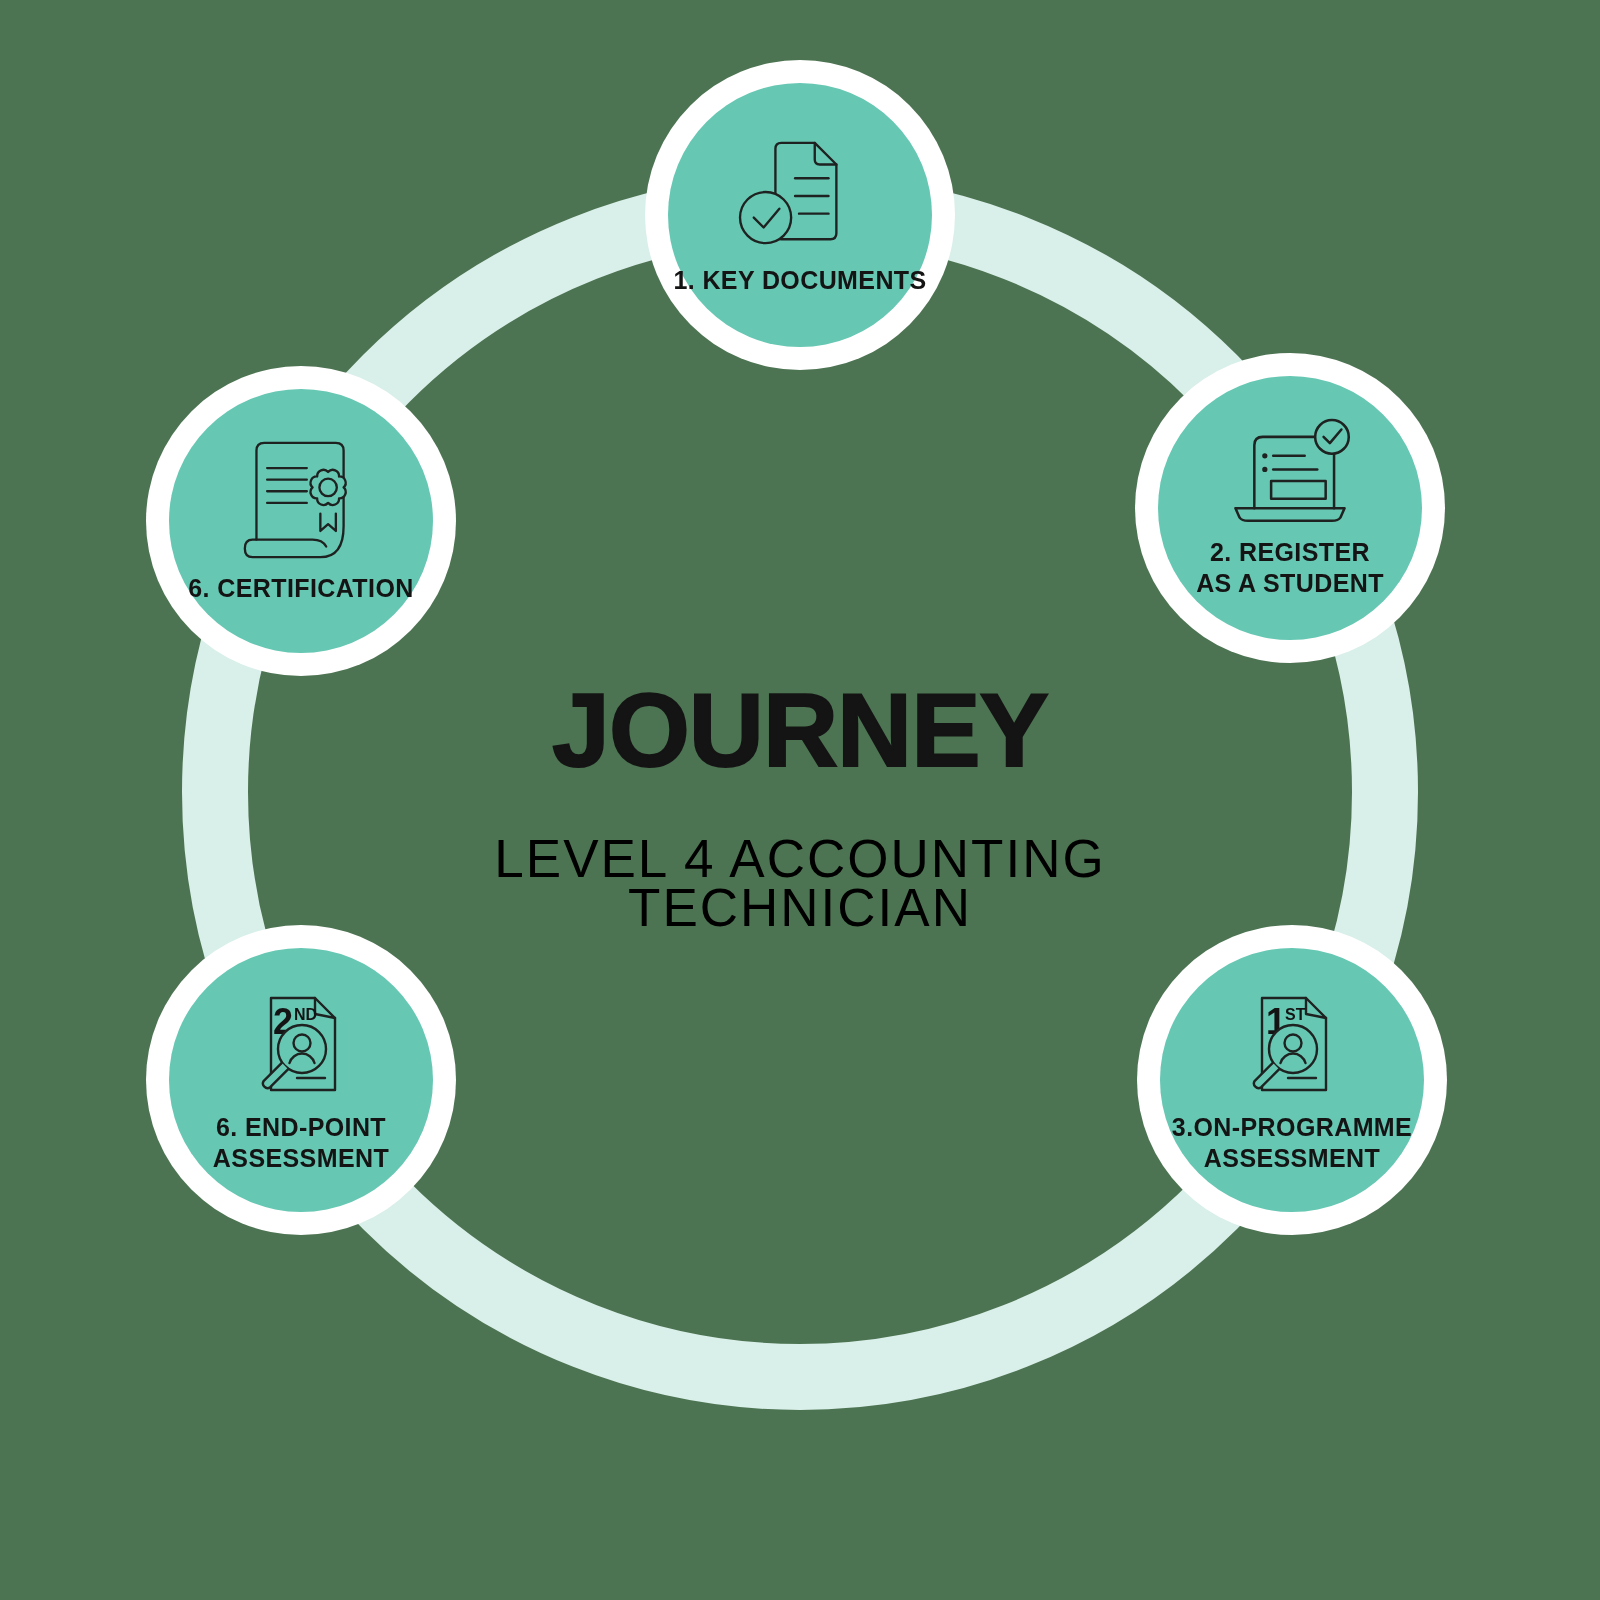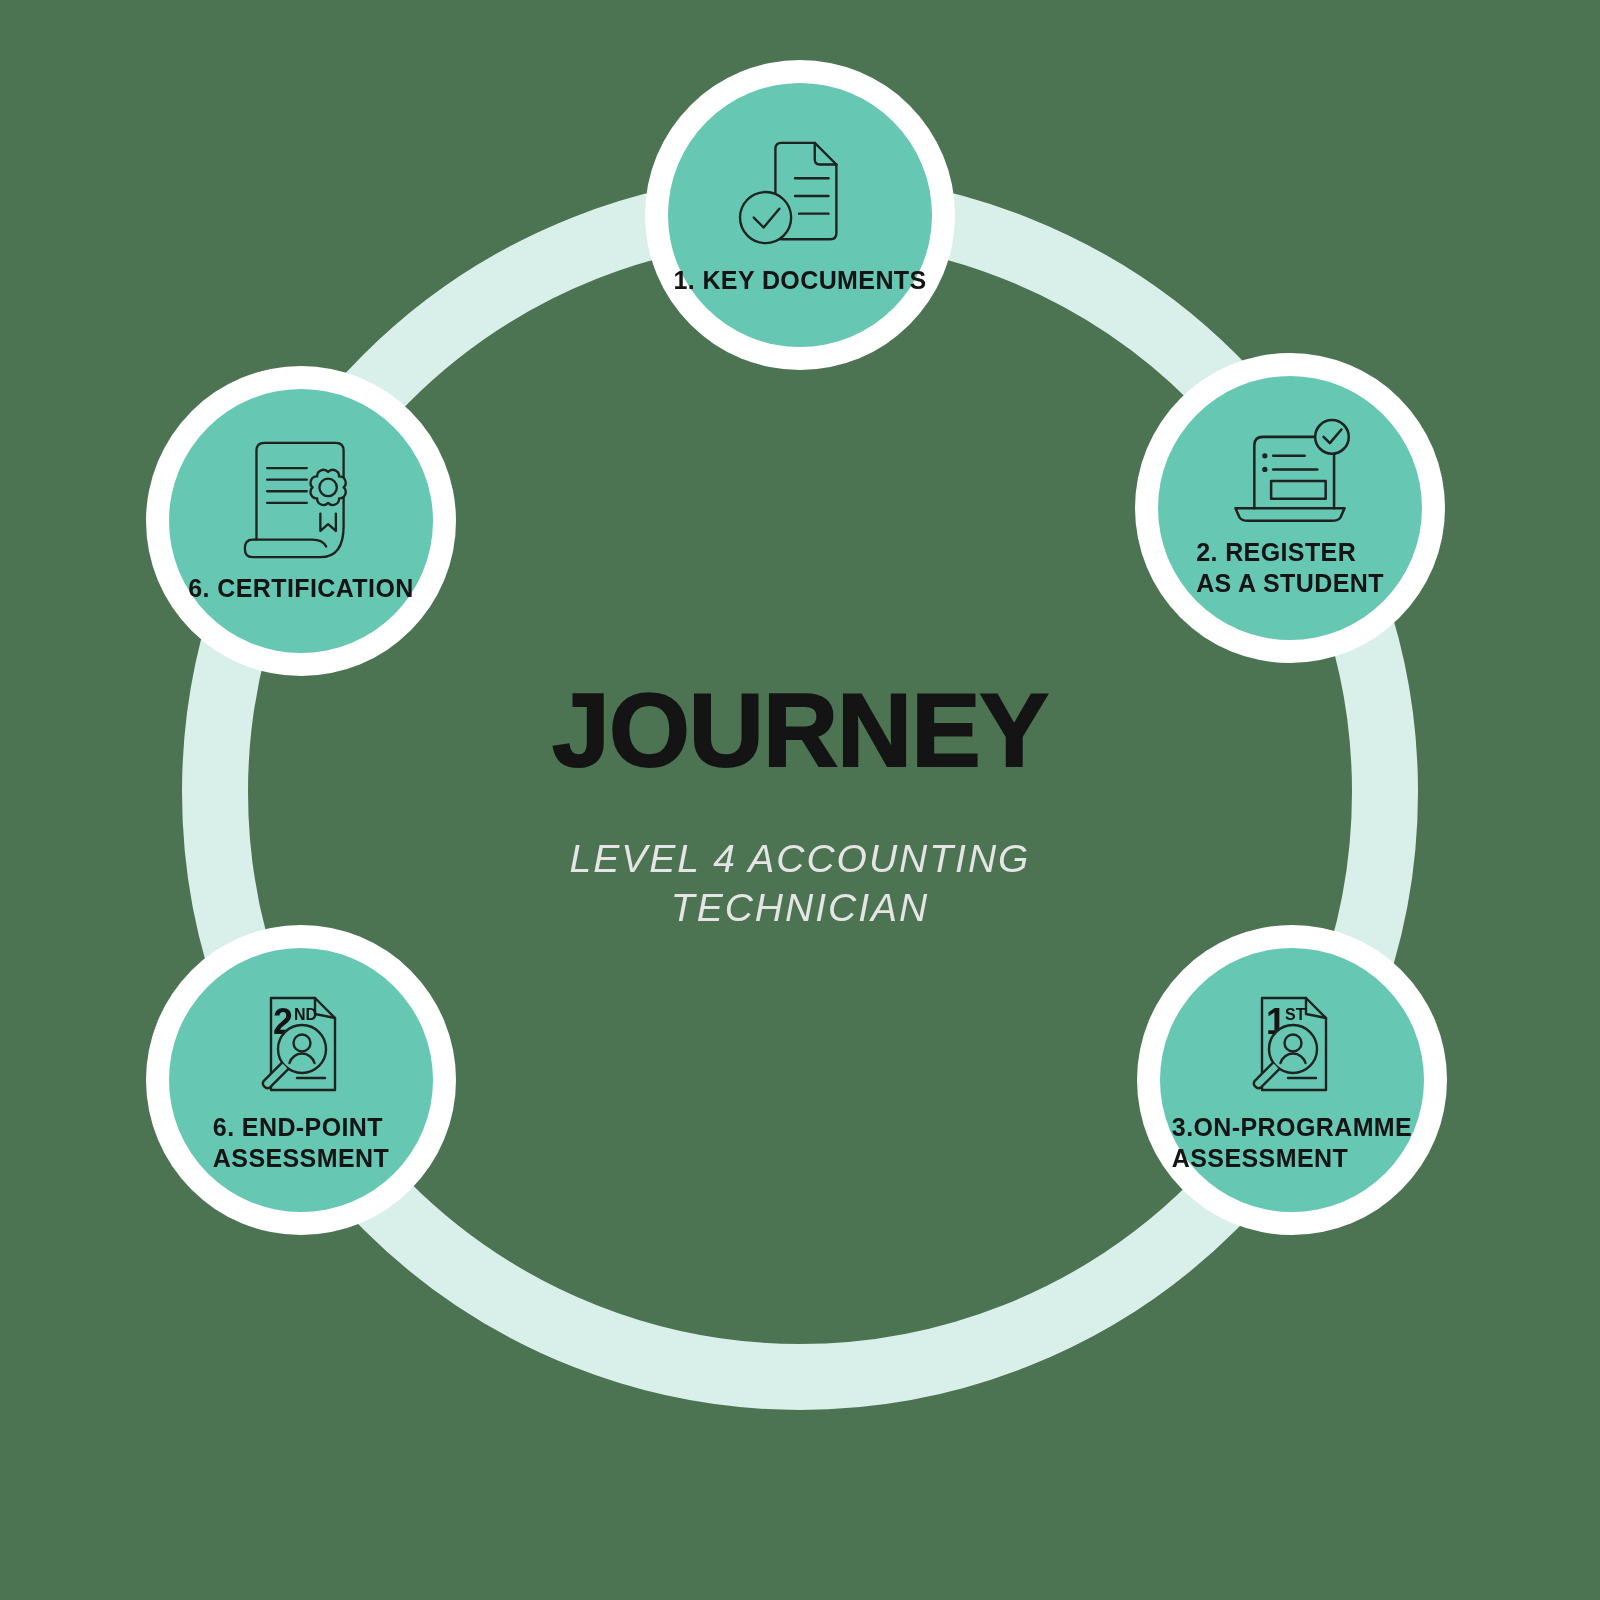--- a/index.html
+++ b/index.html
@@ -23,21 +23,21 @@
   
   .node{
     position:absolute;width:310px;height:310px;border-radius:50%;
     background:#ffffff;display:flex;align-items:center;justify-content:center;
     z-index:2;
   }
   .node-inner{
     width:264px;height:264px;border-radius:50%;
     background:#66c7b3;
     display:flex;flex-direction:column;align-items:center;justify-content:center;
-    text-align:left;
+    text-align:center;
   }
   .node-icon{display:block;margin-bottom:12px;}
   .node-label{
     font-weight:700;font-size:25px;line-height:31px;letter-spacing:0.4px;
     color:#141414;white-space:nowrap;
   }
   .label-line{display:block;}
   .label-line:empty{display:none;}
 
   .node-1{left:645px;top:60px;}
@@ -51,22 +51,22 @@
   .center-text{
     position:absolute;left:0;top:668px;width:1600px;
     text-align:center;z-index:2;color:#141414;
   }
   .title{
     font-size:104px;line-height:124px;font-weight:700;letter-spacing:-1px;
     -webkit-text-stroke:2px #141414;
   }
   .title-line{display:block;}
   .subtitle{
-    margin-top:42px;font-size:39px;line-height:49px;font-weight:400;
-    letter-spacing:2px;color:#e5e5e5;font-style:italic;
+    margin-top:42px;font-size:53px;line-height:49px;font-weight:400;
+    letter-spacing:2px;color:#000000;
   }
   .subtitle-line{display:block;}
 
   .icon-badge{
     font-family:"Liberation Sans","DejaVu Sans",sans-serif;
     font-weight:700;fill:#141414;stroke:none;
   }
 </style>
 </head>
 <body>

